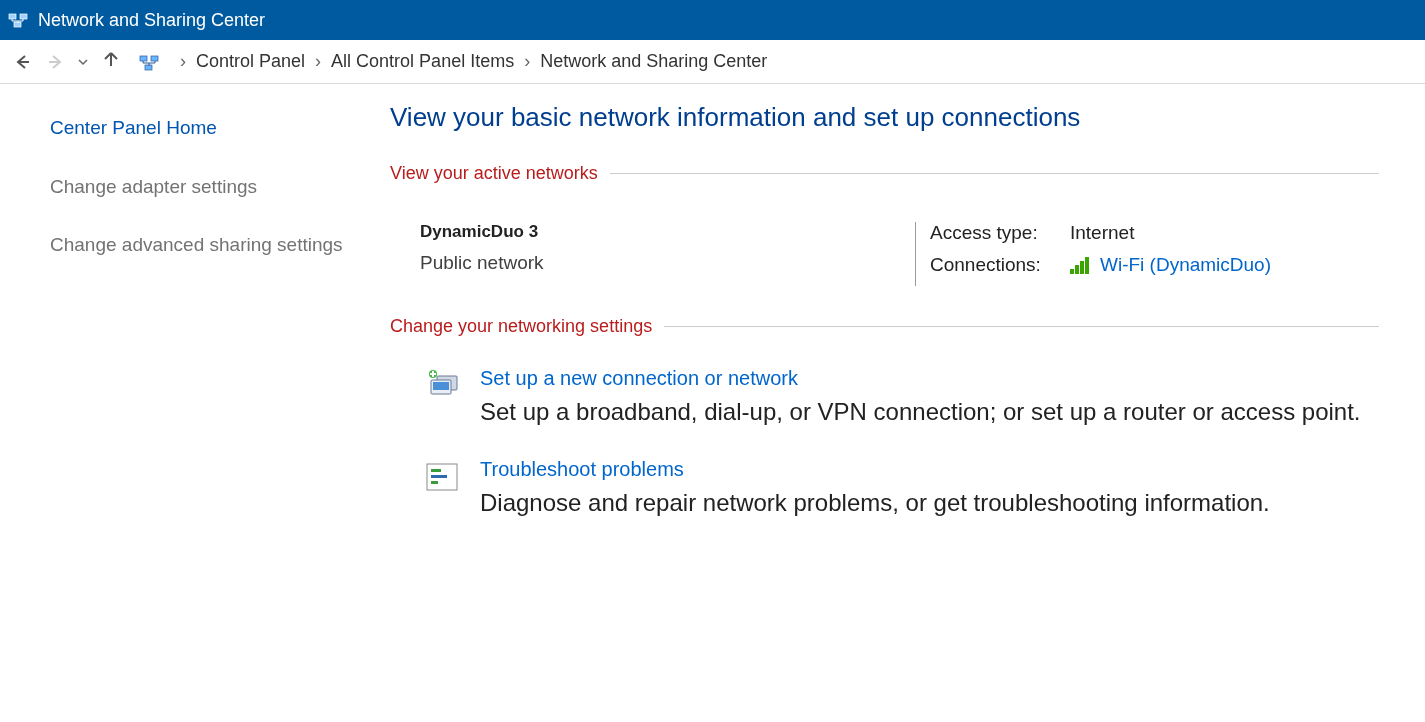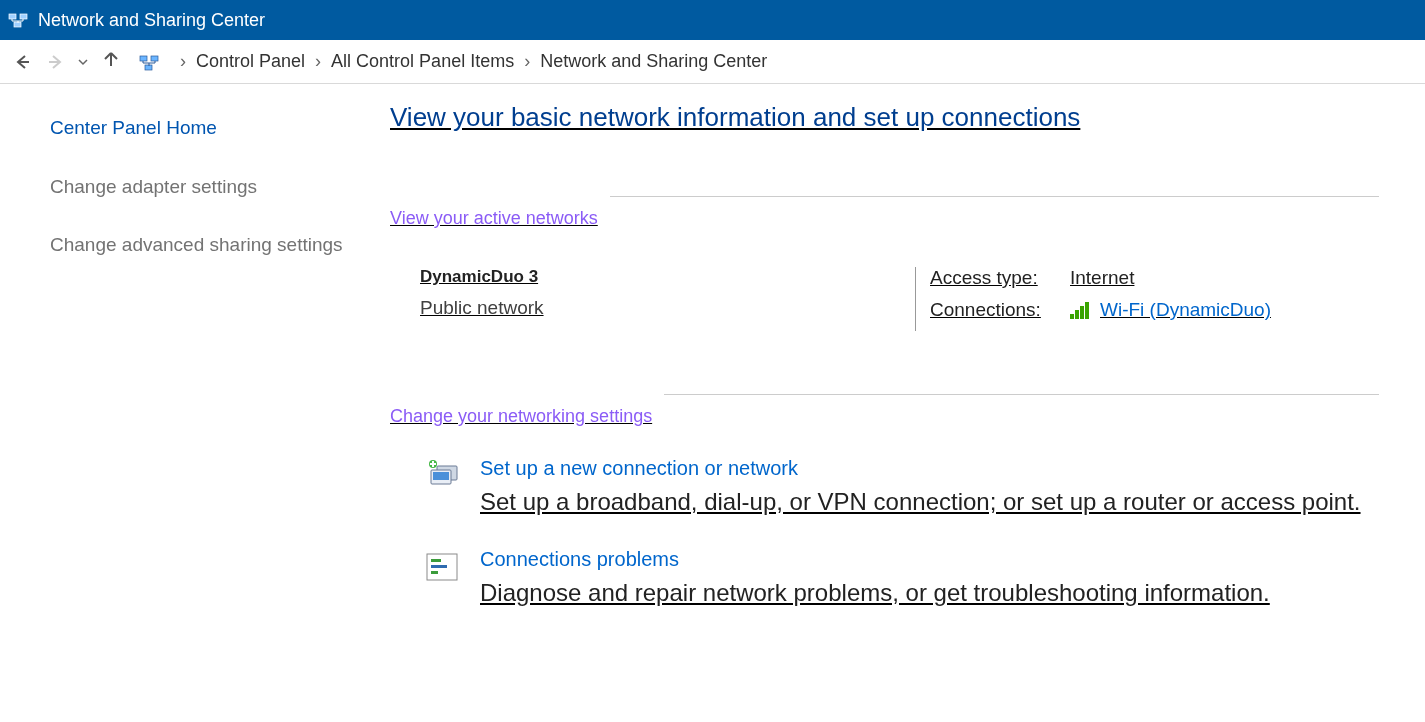--- a/index.html
+++ b/index.html
@@ -60,39 +60,37 @@
       margin-bottom: 30px;
       text-decoration: none;
       cursor: pointer;
       line-height: 1.5;
     }
     .sidebar a.home { color: #0055b0; }
 
     .main {
       flex: 1;
       padding: 18px 46px 20px 20px;
-      text-decoration: underline;
     }
     .page-title {
       color: #003e8f;
       font-size: 26px;
       font-weight: 400;
       margin-bottom: 30px;
     }
     .section-header {
       display: flex;
       align-items: center;
       margin-bottom: 18px;
     }
     .section-header span {
       font-size: 18px;
-      color: #8b5cf6;
+      color: #b91c1c;
       margin-right: 12px;
       white-space: nowrap;
-      margin-top: 45px;
     }
     .section-line {
       flex: 1;
       height: 1px;
       background: #ccc;
     }
 
     .active-networks {
       display: flex;
       padding: 20px 0 30px 30px;
@@ -248,19 +246,19 @@
     <div class="setting-item">
       <div class="setting-icon">
         <svg width="38" height="34" viewBox="0 0 38 34">
           <rect x="4" y="3" width="30" height="26" fill="#fff" stroke="#8a8a8a"></rect>
           <rect x="8" y="8" width="10" height="3" fill="#3b9c3b"></rect>
           <rect x="8" y="14" width="16" height="3" fill="#2f6bb0"></rect>
           <rect x="8" y="20" width="7" height="3" fill="#3b9c3b"></rect>
         </svg>
       </div>
       <div class="setting-text">
-        <a class="setting-link">Connections problems</a>
+        <a class="setting-link">Troubleshoot problems</a>
         <div class="setting-desc">Diagnose and repair network problems, or get troubleshooting information.</div>
       </div>
     </div>
 
   </div>
 </div>
 
 </body></html>

